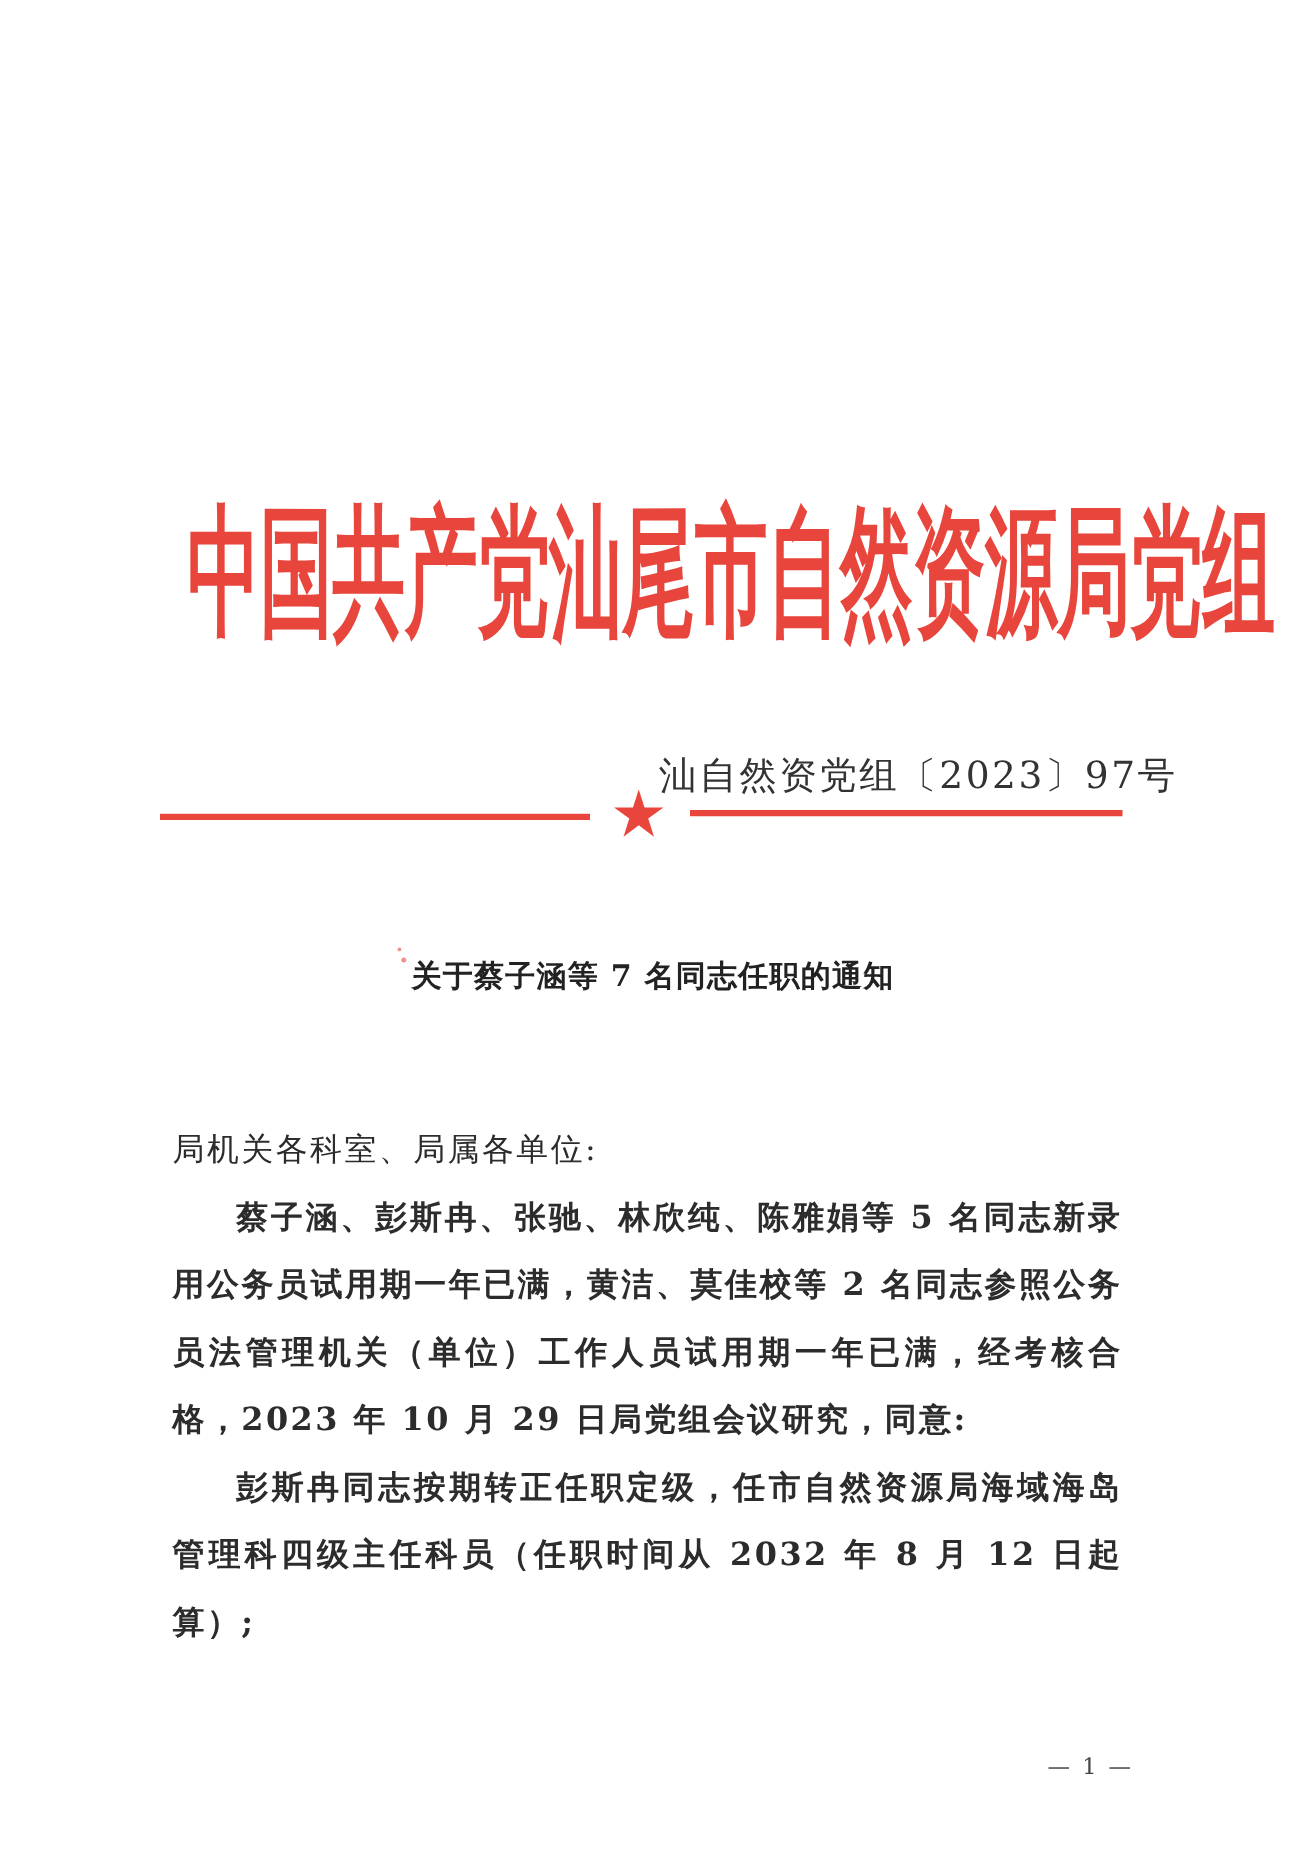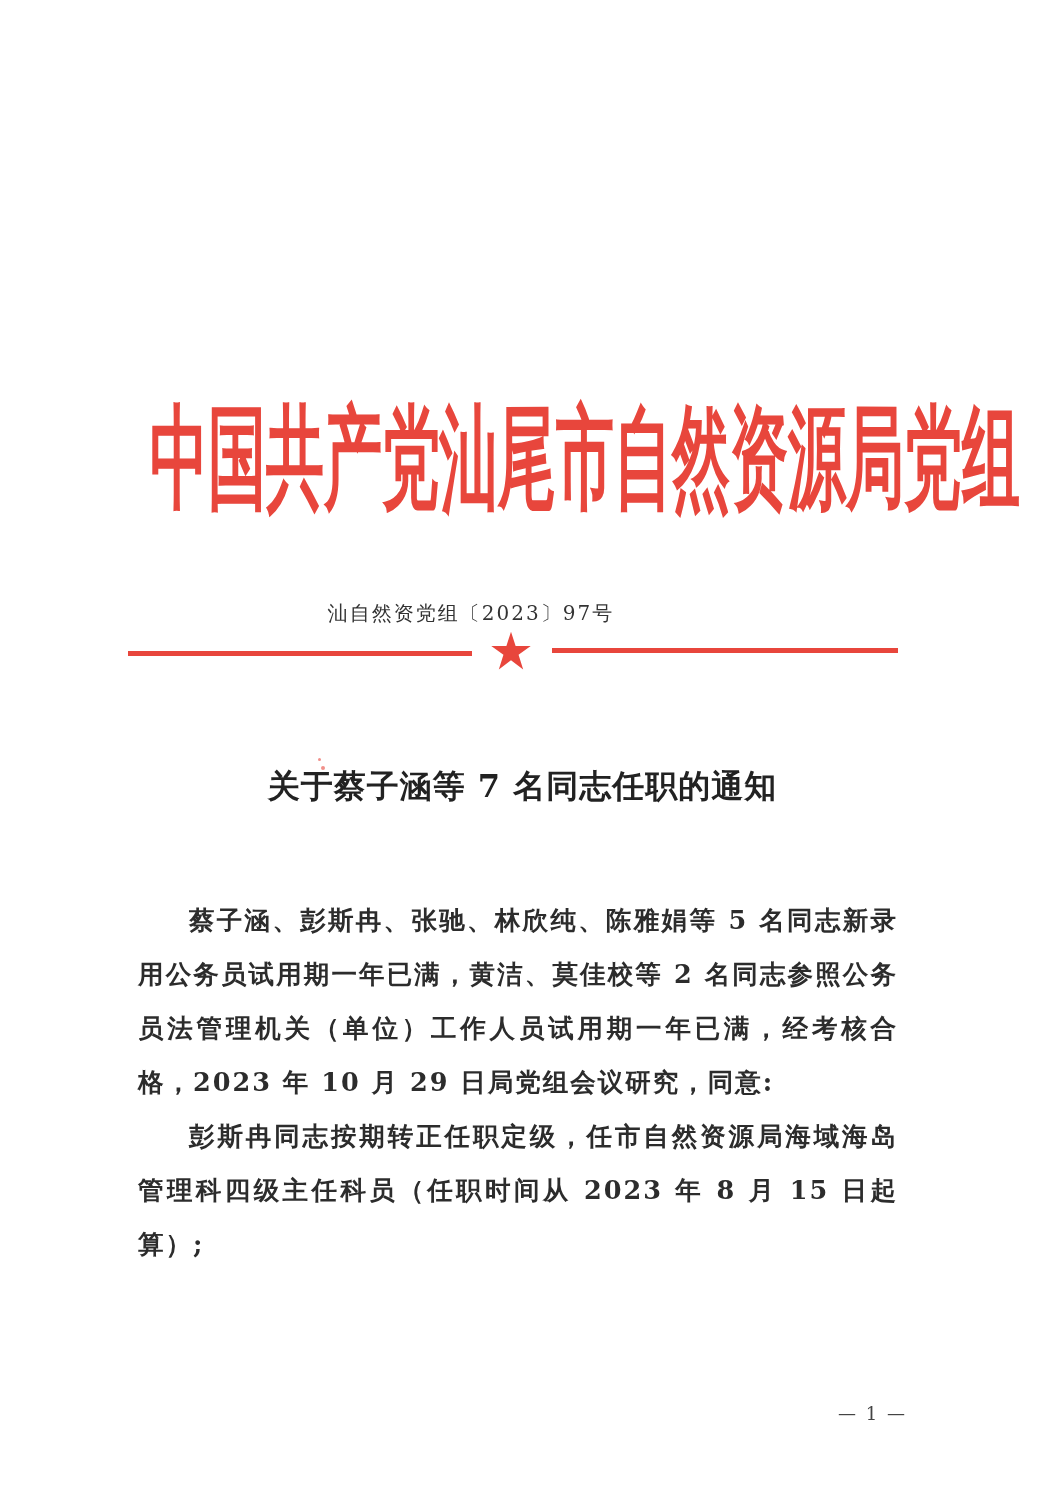--- a/index.html
+++ b/index.html
@@ -33,23 +33,23 @@
       color: #e8463c;
       transform: scaleY(1.95);
       transform-origin: center;
       letter-spacing: 0;
     }
     .doc-number {
       position: absolute;
       top: 600px;
       left: 0;
       width: 942px;
-      text-align: center;
+      text-align: right;
       font-family: "DejaVu Serif", "Liberation Serif", serif;
-      font-size: 20px;
+      font-size: 30px;
       color: #333;
       letter-spacing: 2px;
     }
     .rule-left {
       position: absolute;
       left: 128px;
       top: 651px;
       width: 344px;
       height: 5px;
       background: #e8463c;
@@ -70,21 +70,21 @@
       height: 42px;
     }
     .doc-title {
       position: absolute;
       top: 765px;
       left: 0;
       width: 1045px;
       text-align: center;
       font-family: "DejaVu Serif", "Liberation Serif", serif;
       font-weight: bold;
-      font-size: 32px;
+      font-size: 24px;
       color: #222;
       letter-spacing: 1px;
     }
     .body-text {
       position: absolute;
       left: 138px;
       top: 893px;
       width: 760px;
       font-size: 25.5px;
       line-height: 54px;
@@ -144,17 +144,18 @@
   <polygon points="50,4 61,38 97,38 68,59 79,94 50,72 21,94 32,59 3,38 39,38" fill="#e8463c"></polygon>
 </svg>
 <div class="rule-right"></div>
 
 <div class="speck" style="left:318px; top:758px;"></div>
 <div class="speck" style="left:321px; top:766px; width:4px; height:4px;"></div>
 
 <div class="doc-title">关于蔡子涵等 7 名同志任职的通知</div>
 
 <div class="body-text">
+  <p>局机关各科室、局属各单位:</p>
   <p class="indent">蔡子涵、彭斯冉、张驰、林欣纯、陈雅娟等 5 名同志新录用公务员试用期一年已满，黄洁、莫佳校等 2 名同志参照公务员法管理机关（单位）工作人员试用期一年已满，经考核合格，2023 年 10 月 29 日局党组会议研究，同意:</p>
-  <p class="indent">彭斯冉同志按期转正任职定级，任市自然资源局海域海岛管理科四级主任科员（任职时间从 2023 年 8 月 15 日起算）;</p>
+  <p class="indent">彭斯冉同志按期转正任职定级，任市自然资源局海域海岛管理科四级主任科员（任职时间从 2032 年 8 月 12 日起算）;</p>
 </div>
 
 <div class="page-number">— 1 —</div>
 
 </body></html>

